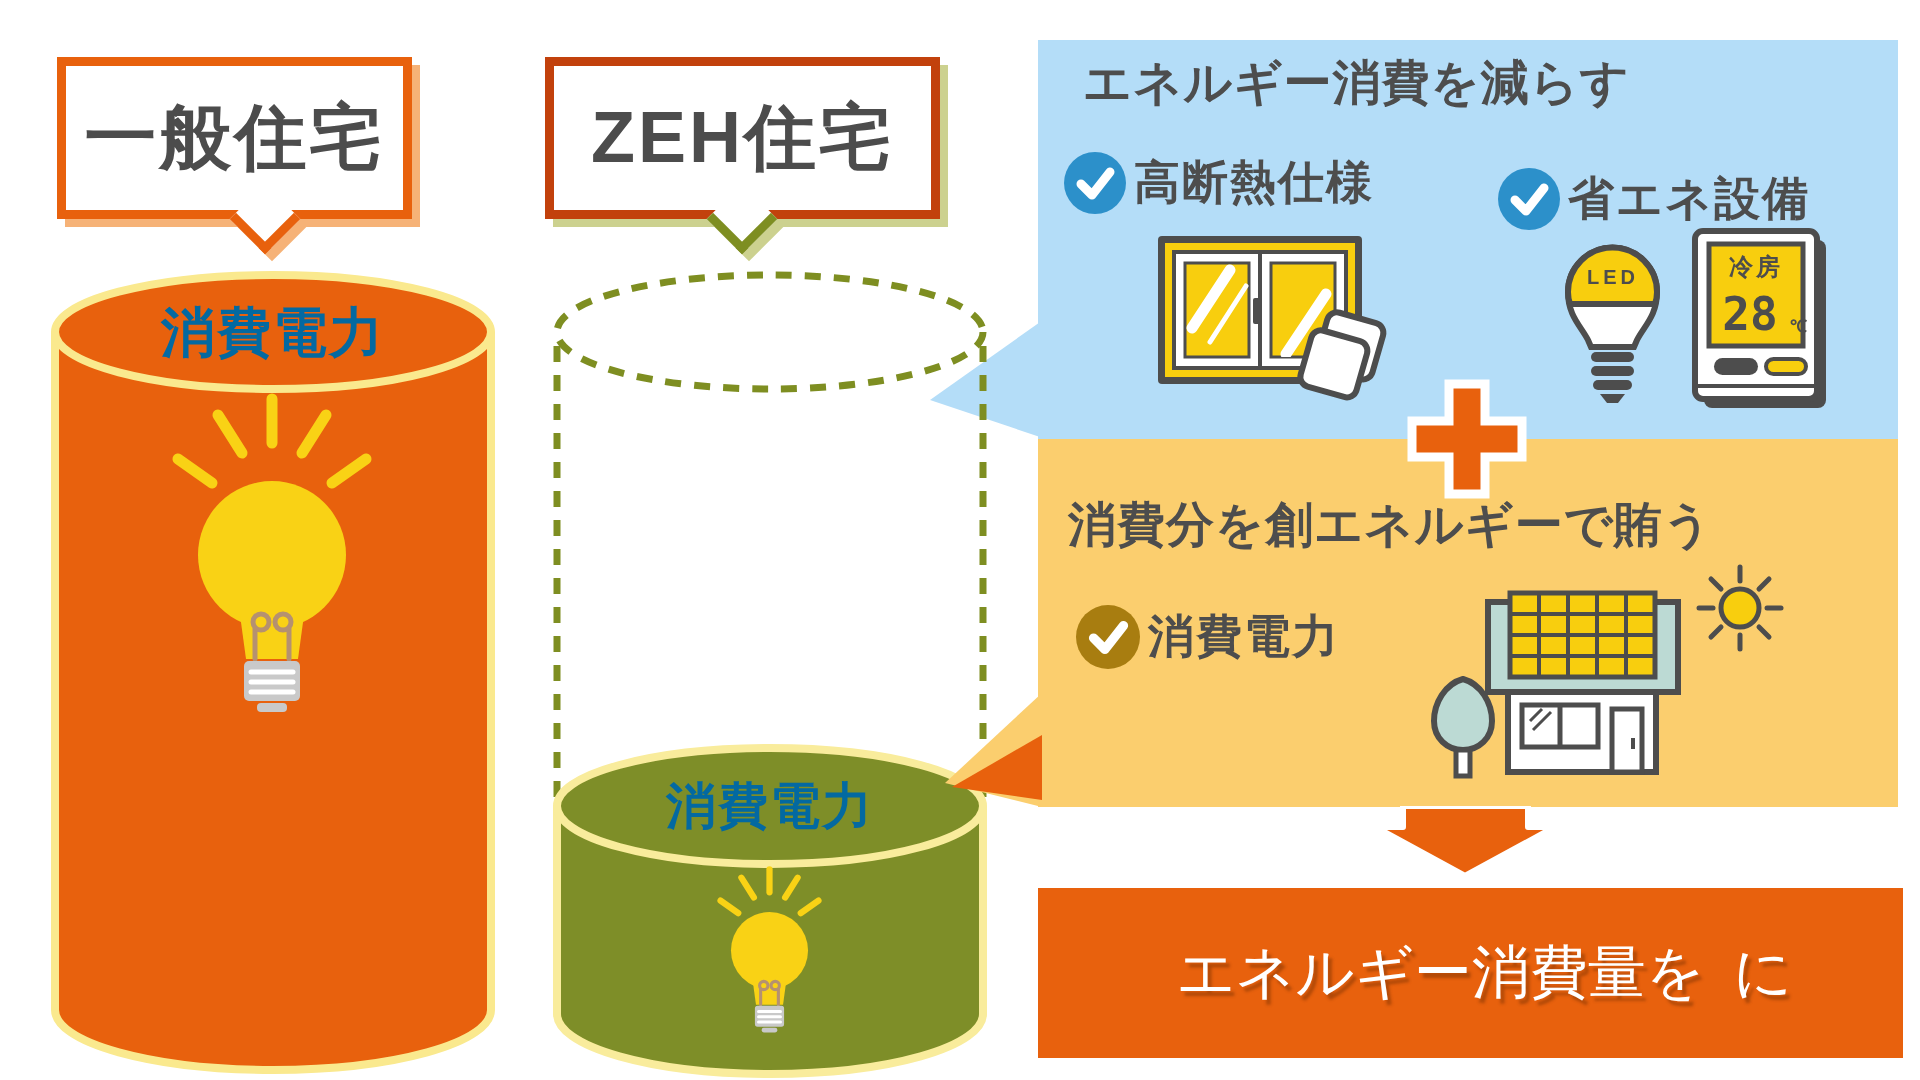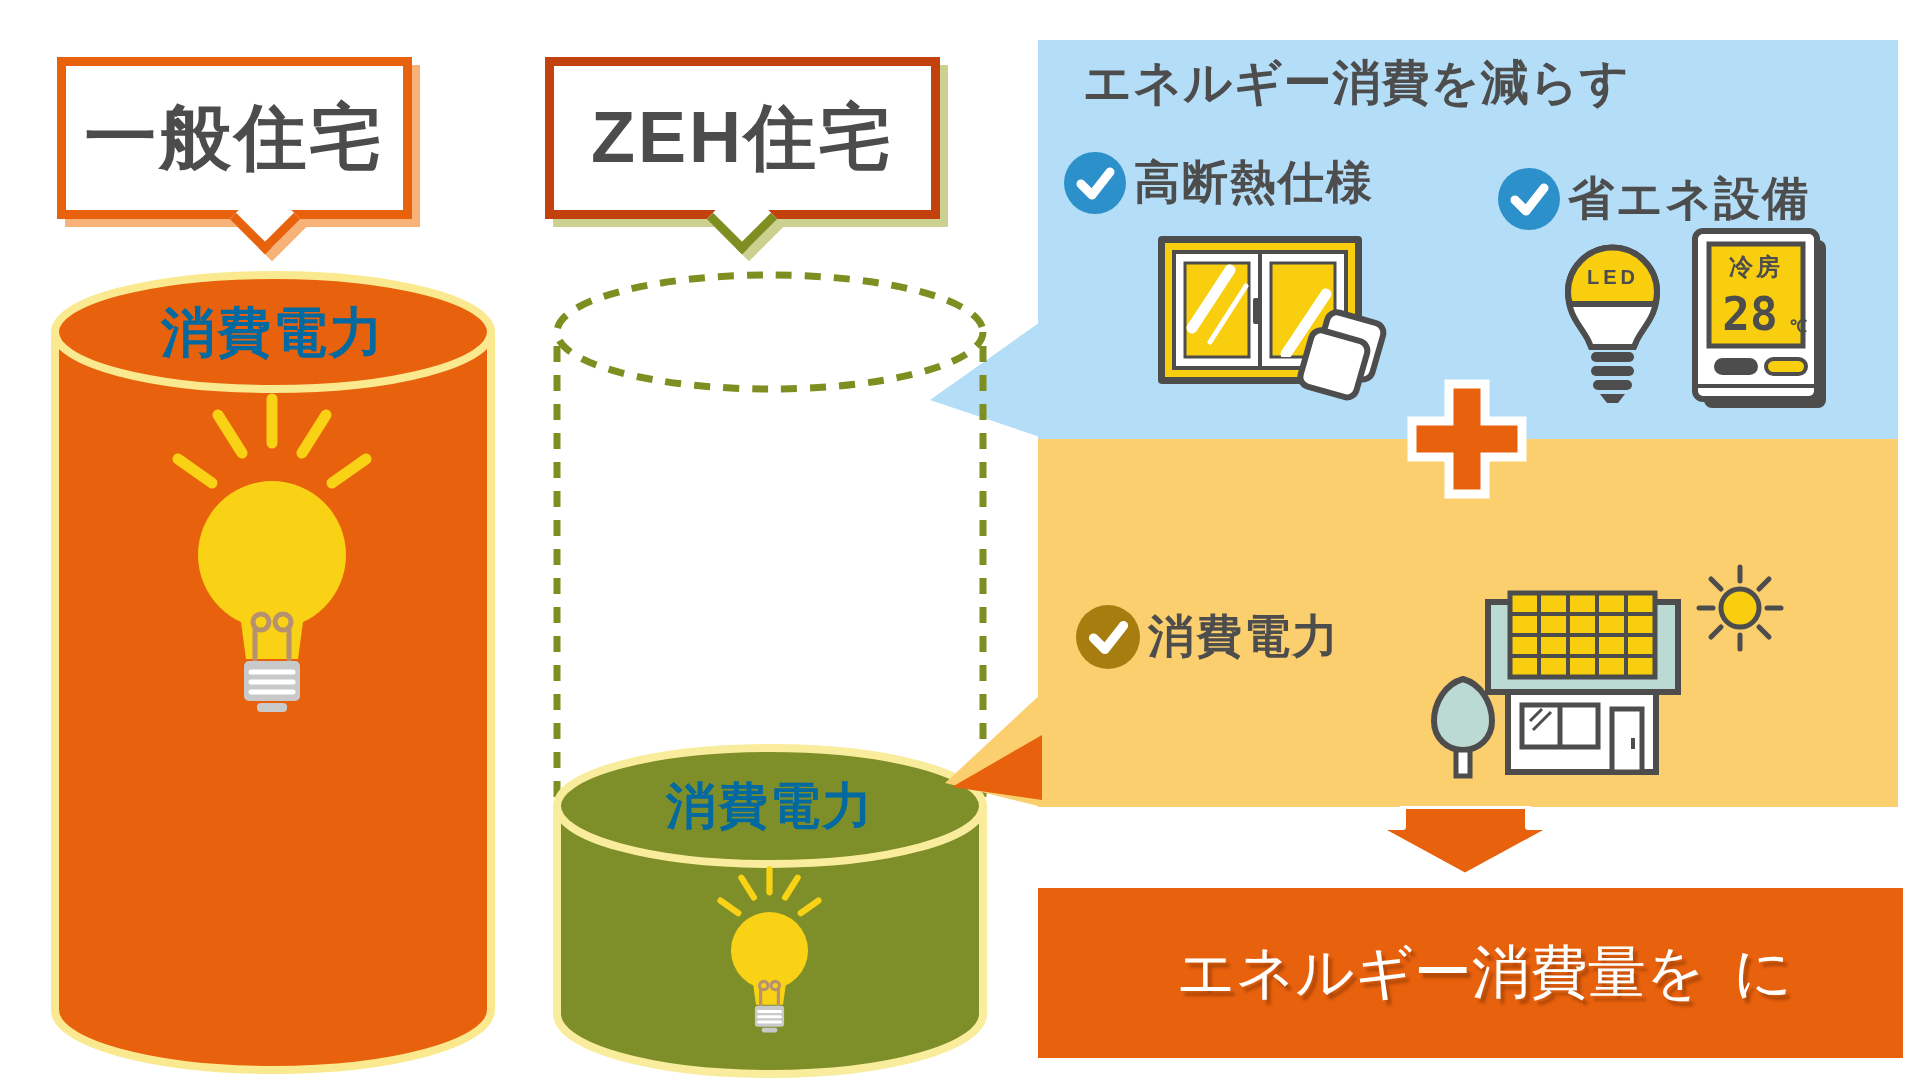--- a/index.html
+++ b/index.html
@@ -201,20 +201,21 @@
     <rect x="22" y="130" width="44" height="17" rx="8.5" fill="#4D4D4D"></rect>
     <rect x="74" y="131" width="40" height="15" rx="7.5" fill="#F8CE0E" stroke="#4D4D4D" stroke-width="4"></rect>
     <line x1="3" y1="158" x2="125" y2="158" stroke="#4D4D4D" stroke-width="4"></line>
   </svg>
 
   <svg class="abs" style="left:1404px;top:376px;z-index:4;" width="126" height="126" viewBox="0 0 126 126">
     <path d="M45,8 h36 v37 h37 v36 h-37 v37 h-36 v-37 H8 v-36 h37 Z" fill="#E8610D" stroke="#ffffff" stroke-width="9"></path>
   </svg>
 
   <div class="abs panel" style="left:1038px;top:439px;width:860px;height:368px;background:#FBCE6E;">
+    <div class="abs panel-title" style="left:30px;top:57px;font-size:48px;line-height:58px;">消費分を創エネルギーで賄う</div>
 
     <div class="abs check-row" style="left:38px;top:166px;">
       <svg width="64" height="64" viewBox="0 0 62 62">
         <circle cx="31" cy="31" r="31" fill="#A87D10"></circle>
         <polyline points="17,32 28,43 46,20" fill="none" stroke="#ffffff" stroke-width="9" stroke-linecap="round" stroke-linejoin="round"></polyline>
       </svg>
       <span class="check-label">消費電力</span>
     </div>
   </div>
 

